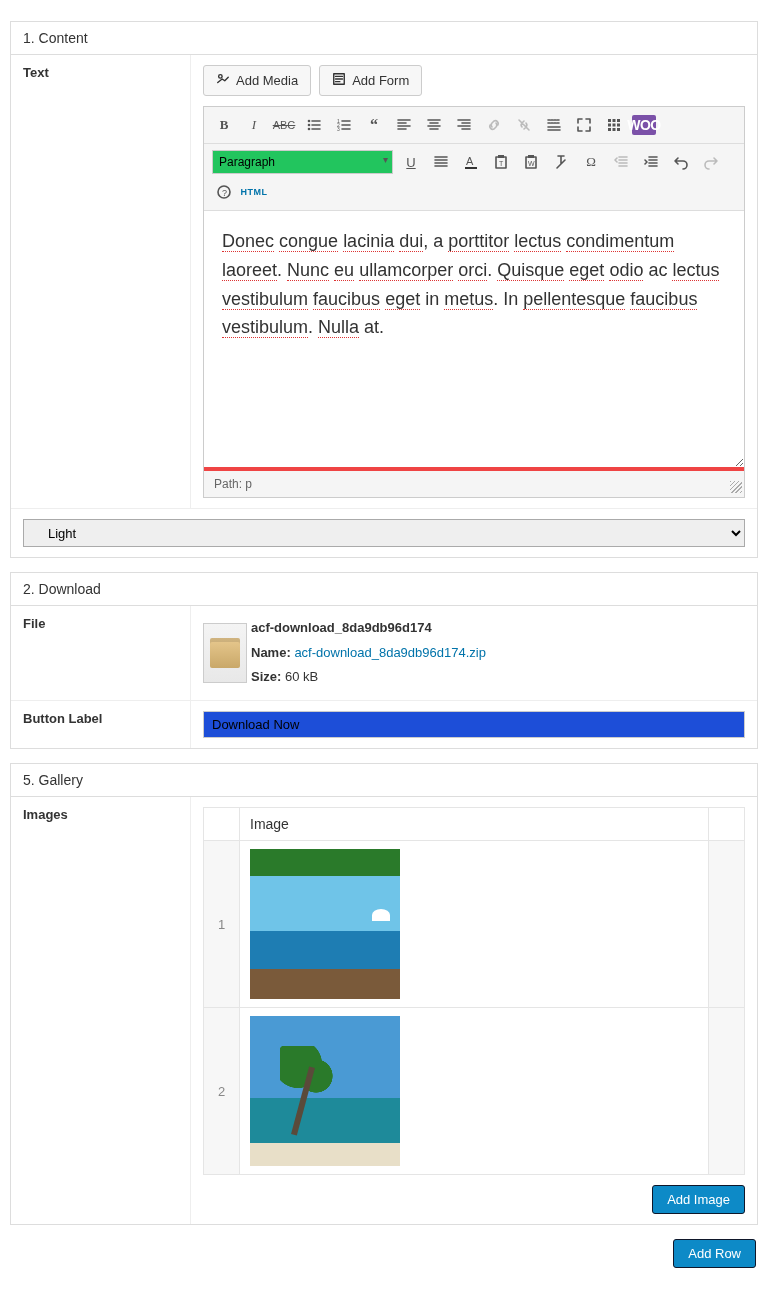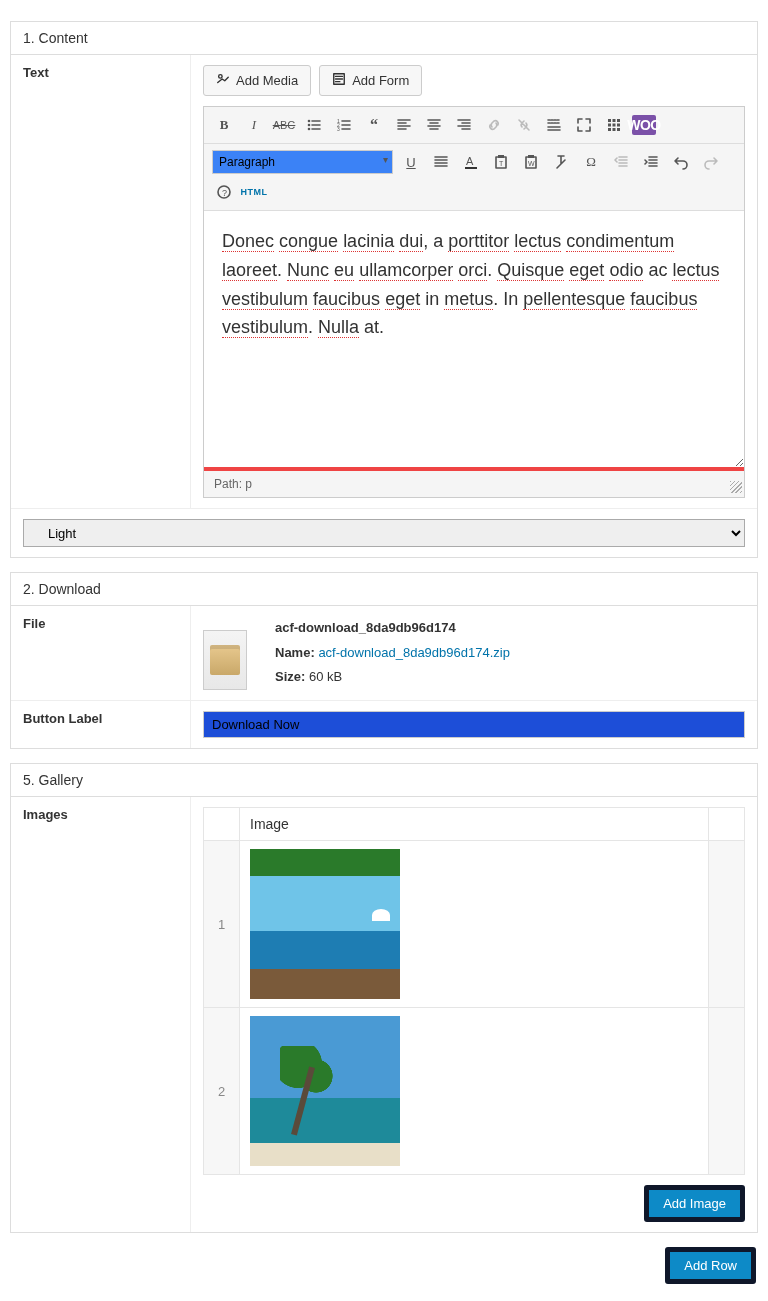--- a/index.html
+++ b/index.html
@@ -10,50 +10,50 @@
   .field-row:last-child { border-bottom: none; }
   .field-label { width: 180px; min-width: 180px; padding: 10px 12px; font-size: 13px; font-weight: 600; color: #333; border-right: 1px solid #eee; }
   .field-control { flex: 1; padding: 10px 12px; }
   .btn-med { display: inline-flex; align-items: center; gap: 6px; border: 1px solid #ccc; background: #f7f7f7; border-radius: 3px; padding: 6px 12px; font-size: 13px; cursor: pointer; color: #333; }
   .editor-wrap { border: 1px solid #ccc; background: #f5f5f5; margin-top: 10px; }
   .toolbar-row { display: flex; flex-wrap: wrap; gap: 6px; padding: 6px 8px; border-bottom: 1px solid #ddd; align-items: center; }
   .tb-btn { width: 24px; height: 24px; display: flex; align-items: center; justify-content: center; color: #555; cursor: pointer; border-radius: 2px; }
   .tb-btn.disabled { color: #bbb; cursor: default; }
   .tb-btn svg { width: 16px; height: 16px; }
   .tb-btn.w { font-weight: bold; font-family: Georgia, serif; }
-  .para-select { border: 1px solid #ccc; background: #3b82f6; font-size: 12px; padding: 2px 18px 2px 6px; height: 24px; appearance: none; position: relative; }
+  .para-select { border: 1px solid #ccc; background: #22c55e; font-size: 12px; padding: 2px 18px 2px 6px; height: 24px; appearance: none; position: relative; }
   .para-wrap { position: relative; display: inline-block; }
   .para-wrap::after { content: "▾"; position: absolute; right: 5px; top: 4px; font-size: 10px; color: #555; pointer-events: none; }
   .woo-badge { width: 24px; height: 20px; background: #7b51a8; color: #fff; font-size: 14px; font-weight: bold; display: flex; align-items: center; justify-content: center; border-radius: 2px; letter-spacing: -0.5px; }
   .html-badge { font-size: 9px; font-weight: bold; color: #0073aa; letter-spacing: 0.5px; }
   .editor-body { background: #fff; min-height: 260px; padding: 16px 18px; font-size: 18px; line-height: 1.6; color: #333; border-bottom: 4px solid #ef4444; position: relative; resize: vertical; overflow: auto; }
   .editor-body .sp { border-bottom: 1px dotted #d33; }
   .editor-path { padding: 6px 10px; font-size: 12px; color: #666; background: #f5f5f5; position: relative; }
   .resize-handle { position: absolute; right: 2px; bottom: 2px; width: 12px; height: 12px; background: repeating-linear-gradient(135deg, #aaa, #aaa 1px, transparent 1px, transparent 3px); }
   .select-style { width: 100%; border: 1px solid #aaa; padding: 4px 20px; font-size: 13px; background: #efefef; height: 28px; }
-  .file-row { display: flex; gap: 28px; align-items: flex-end; }
+  .file-row { display: flex; gap: 4px; align-items: center; }
   .file-thumb { width: 44px; height: 60px; border: 1px solid #ccc; background: linear-gradient(#f4f4f4,#e8e8e8); display: flex; align-items: center; justify-content: center; }
   .box-icon { width: 30px; height: 30px; background: linear-gradient(#e8c98f,#c9a869); border-radius: 2px; box-shadow: inset 0 4px 0 rgba(0,0,0,0.1); }
   .file-meta { font-size: 13px; line-height: 1.9; }
   .file-meta a { color: #0073aa; text-decoration: none; }
   .file-meta strong { font-weight: 600; }
   .text-input { width: 100%; border: 1px solid #ccc; padding: 5px 8px; font-size: 13px; background: #1d4ed8; }
   .gallery-table { width: 100%; border-collapse: collapse; border-radius: 10px; }
   .gallery-table th, .gallery-table td { border: 1px solid #e5e5e5; padding: 8px 10px; text-align: left; vertical-align: middle; }
   .gallery-table th { font-weight: 400; font-size: 14px; background: #fff; }
   .gallery-table .num-col { width: 36px; text-align: center; color: #888; background: #f7f7f7; }
   .gallery-table .act-col { width: 36px; background: #f7f7f7; }
   .gallery-table th.num-col, .gallery-table th.act-col { background: #fff; }
   .thumb { width: 150px; height: 150px; display: block; }
   .thumb.beach1 { background: linear-gradient(to bottom, #2a7a2a 0%, #2a7a2a 18%, #6fc4e8 18%, #6fc4e8 55%, #1e7db3 55%, #1e7db3 80%, #7a5a3a 80%, #7a5a3a 100%); position: relative; }
   .thumb.beach1::after { content:""; position:absolute; right:10px; top:40%; width:18px; height:12px; background:#fff; border-radius:50% 50% 0 0; }
   .thumb.beach2 { background: linear-gradient(to bottom, #4a9ad4 0%, #4a9ad4 55%, #1e8a9a 55%, #1e8a9a 85%, #e8dfc8 85%, #e8dfc8 100%); position: relative; }
   .thumb.beach2::before { content:""; position:absolute; left:30px; top:30px; width:60px; height:60px; background: radial-gradient(circle at 30% 30%, #2a7a2a 0%, #2a7a2a 40%, transparent 41%), radial-gradient(circle at 60% 50%, #2a7a2a 0%, #2a7a2a 35%, transparent 36%); }
   .thumb.beach2::after { content:""; position:absolute; left:50px; top:50px; width:6px; height:70px; background:#5a4a3a; transform:rotate(15deg); }
-  .btn-blue { background: #0d8ac7; color: #fff; border: 5px solid #0f172a; border-radius: 3px; padding: 6px 14px; font-size: 13px; cursor: pointer; }
+  .btn-blue { background: #0d8ac7; color: #fff; border: 1px solid #0f172a; border-radius: 3px; padding: 6px 14px; font-size: 13px; cursor: pointer; }
   .add-image-wrap { text-align: right; margin-top: 10px; }
   .add-row-wrap { text-align: right; margin-top: 6px; padding-right: 2px; }
   .top-btns { display: flex; gap: 8px; }
   
   .ico { stroke: currentColor; stroke-width: 1.6; fill: none; stroke-linecap: round; stroke-linejoin: round; }
   .ico-fill { fill: currentColor; }
 </style>
 </head>
 <body>
 

